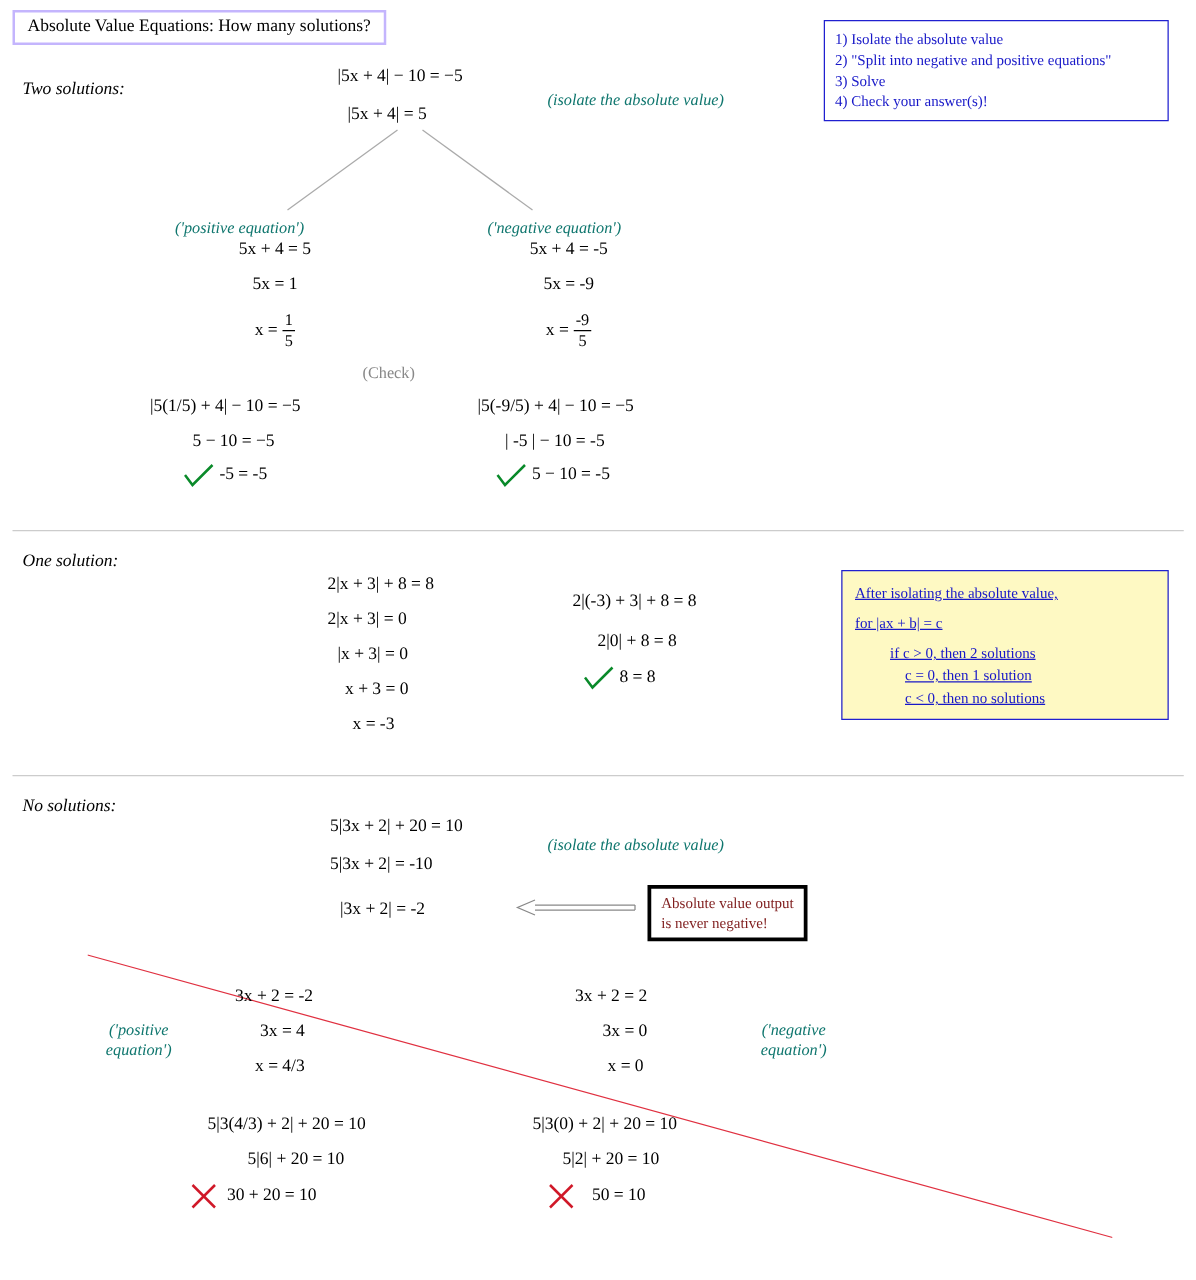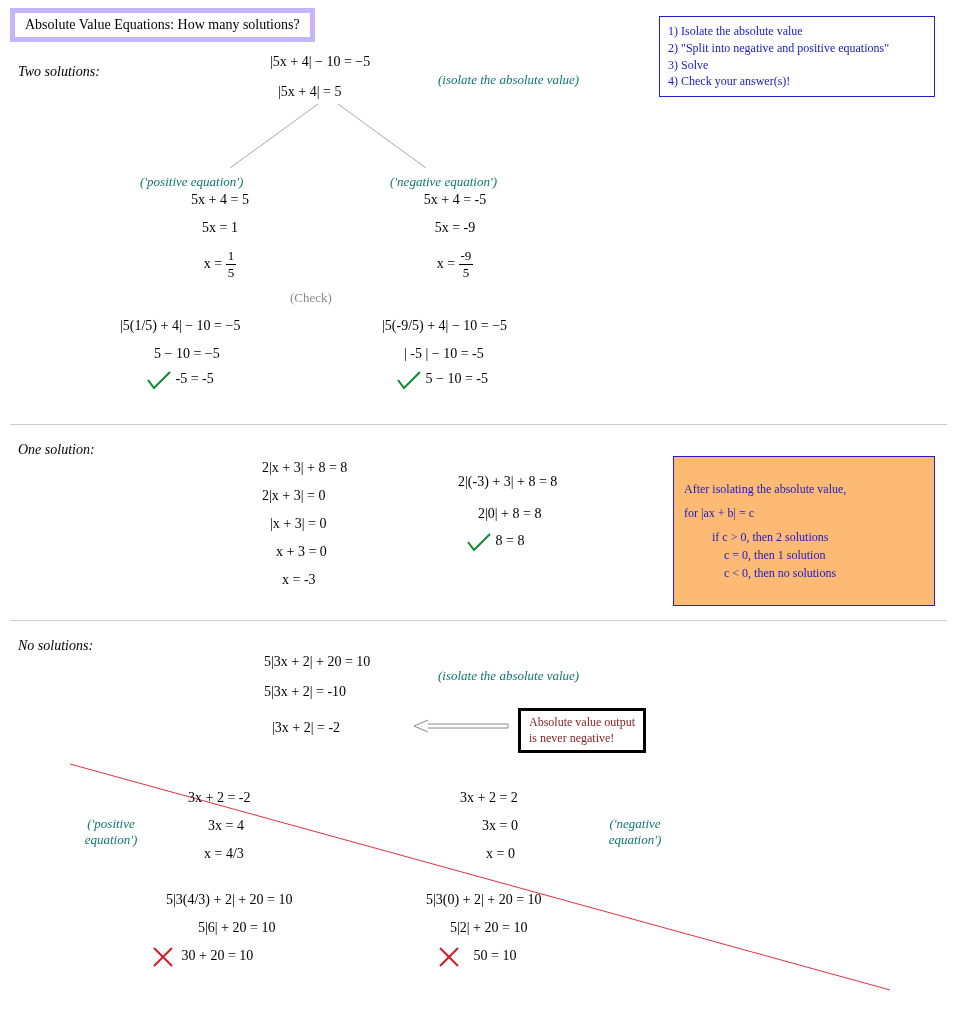--- a/index.html
+++ b/index.html
@@ -6,21 +6,21 @@
     font-family: "Times New Roman", serif;
     font-size: 14px;
     color: #000;
     margin: 0;
     padding: 8px 10px;
     width: 957px;
     box-sizing: border-box;
     background: #fff;
   }
   .title-box {
-    border: 5px solid #c4b5fd;
+    border: 2px solid #c4b5fd;
     display: inline-block;
     padding: 4px 10px;
     font-size: 14px;
   }
   .steps-box {
     position: absolute;
     right: 12px;
     top: 8px;
     width: 258px;
     border: 1px solid #2020d0;
@@ -30,23 +30,24 @@
     line-height: 1.4;
     background: #fff;
   }
   .note-box {
     position: absolute;
     right: 12px;
     width: 240px;
     border: 1px solid #2020d0;
     color: #1818c8;
     font-size: 12px;
-    padding: 23px 10px;
+    padding: 8px 10px;
     line-height: 1.5;
-    background: #fdba74;
+    background: #fef9c3;
+    text-decoration: underline;
   }
   .note-indent { padding-left: 28px; }
   .section-label {
     font-style: italic;
     font-size: 14px;
     margin: 10px 0 0 4px;
   }
   .gray { color: #0f766e; font-style: italic; font-size: 13px; }
   .gray-plain { color: #888; font-size: 13px; }
   .math { font-size: 14px; }

